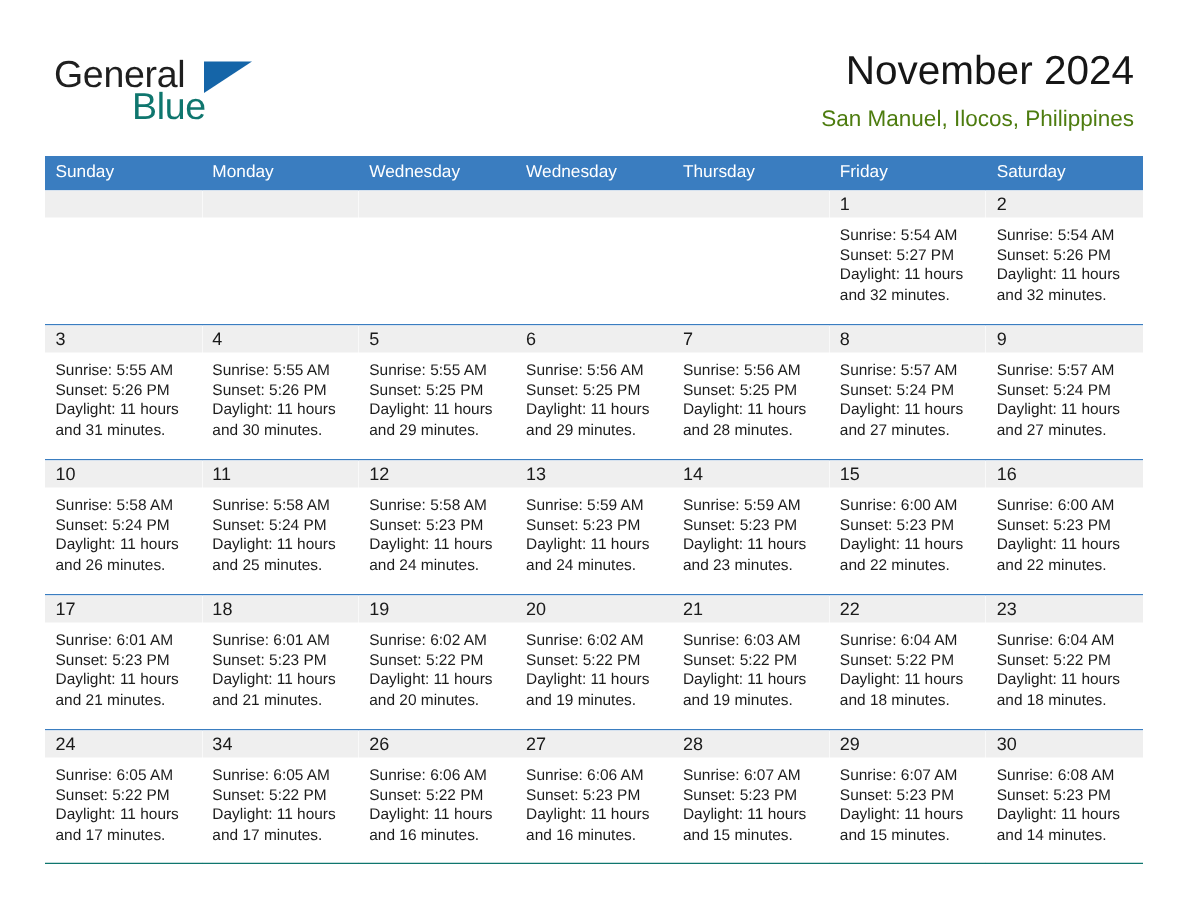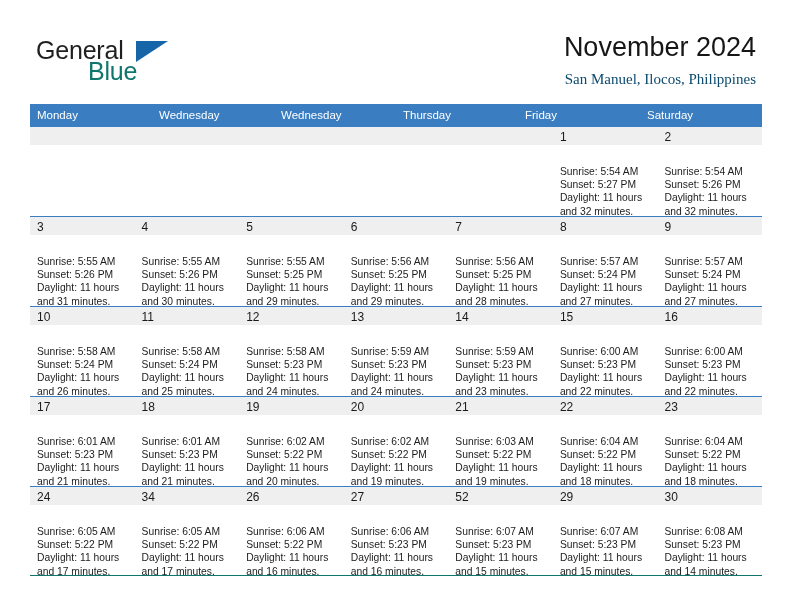--- a/index.html
+++ b/index.html
@@ -77,24 +77,23 @@
     font-weight: 400;
     color: #161616;
     line-height: 34px;
     white-space: nowrap;
     text-align: right;
   }
   .cal-subtitle {
     margin-top: 6px;
     font-size: 15px;
     font-weight: 400;
-    color: #0c4a6e;
+    color: #4d7c0f;
     line-height: 19px;
     white-space: nowrap;
-    font-family: Liberation Serif, serif;
   }
 
   
   .calendar {
     position: absolute;
     left: 30px;
     top: 104px;
     width: 732px;
   }
   .weekday-row {
@@ -145,21 +144,21 @@
   .day-number {
     font-size: 12px;
     line-height: 18px;
     color: #1a1a1a;
     font-weight: 400;
   }
   .day-cell.empty .day-number-band {
     background: #efefef;
   }
   .day-info {
-    padding: 20px 5px 0 7px;
+    padding: 6px 5px 0 7px;
   }
   .day-info div {
     font-size: 10.3px;
     line-height: 13.2px;
     color: #1c1c1c;
     white-space: nowrap;
   }
 </style>
 </head>
 <body>
@@ -177,20 +176,21 @@
     <div class="title-block">
       <div class="cal-title">November 2024</div>
       <div class="cal-subtitle">San Manuel, Ilocos, Philippines</div>
     </div>
 
   </div>
 
   <div class="calendar">
 
     <div class="weekday-row">
+      <div class="weekday">Sunday</div>
       <div class="weekday">Monday</div>
       <div class="weekday">Wednesday</div>
       <div class="weekday">Wednesday</div>
       <div class="weekday">Thursday</div>
       <div class="weekday">Friday</div>
       <div class="weekday">Saturday</div>
     </div>
 
     <div class="week-row">
       <div class="day-cell empty">
@@ -487,21 +487,21 @@
       <div class="day-cell">
         <div class="day-number-band"><span class="day-number">27</span></div>
         <div class="day-info">
           <div>Sunrise: 6:06 AM</div>
           <div>Sunset: 5:23 PM</div>
           <div>Daylight: 11 hours</div>
           <div>and 16 minutes.</div>
         </div>
       </div>
       <div class="day-cell">
-        <div class="day-number-band"><span class="day-number">52</span></div>
+        <div class="day-number-band"><span class="day-number">28</span></div>
         <div class="day-info">
           <div>Sunrise: 6:07 AM</div>
           <div>Sunset: 5:23 PM</div>
           <div>Daylight: 11 hours</div>
           <div>and 15 minutes.</div>
         </div>
       </div>
       <div class="day-cell">
         <div class="day-number-band"><span class="day-number">29</span></div>
         <div class="day-info">

